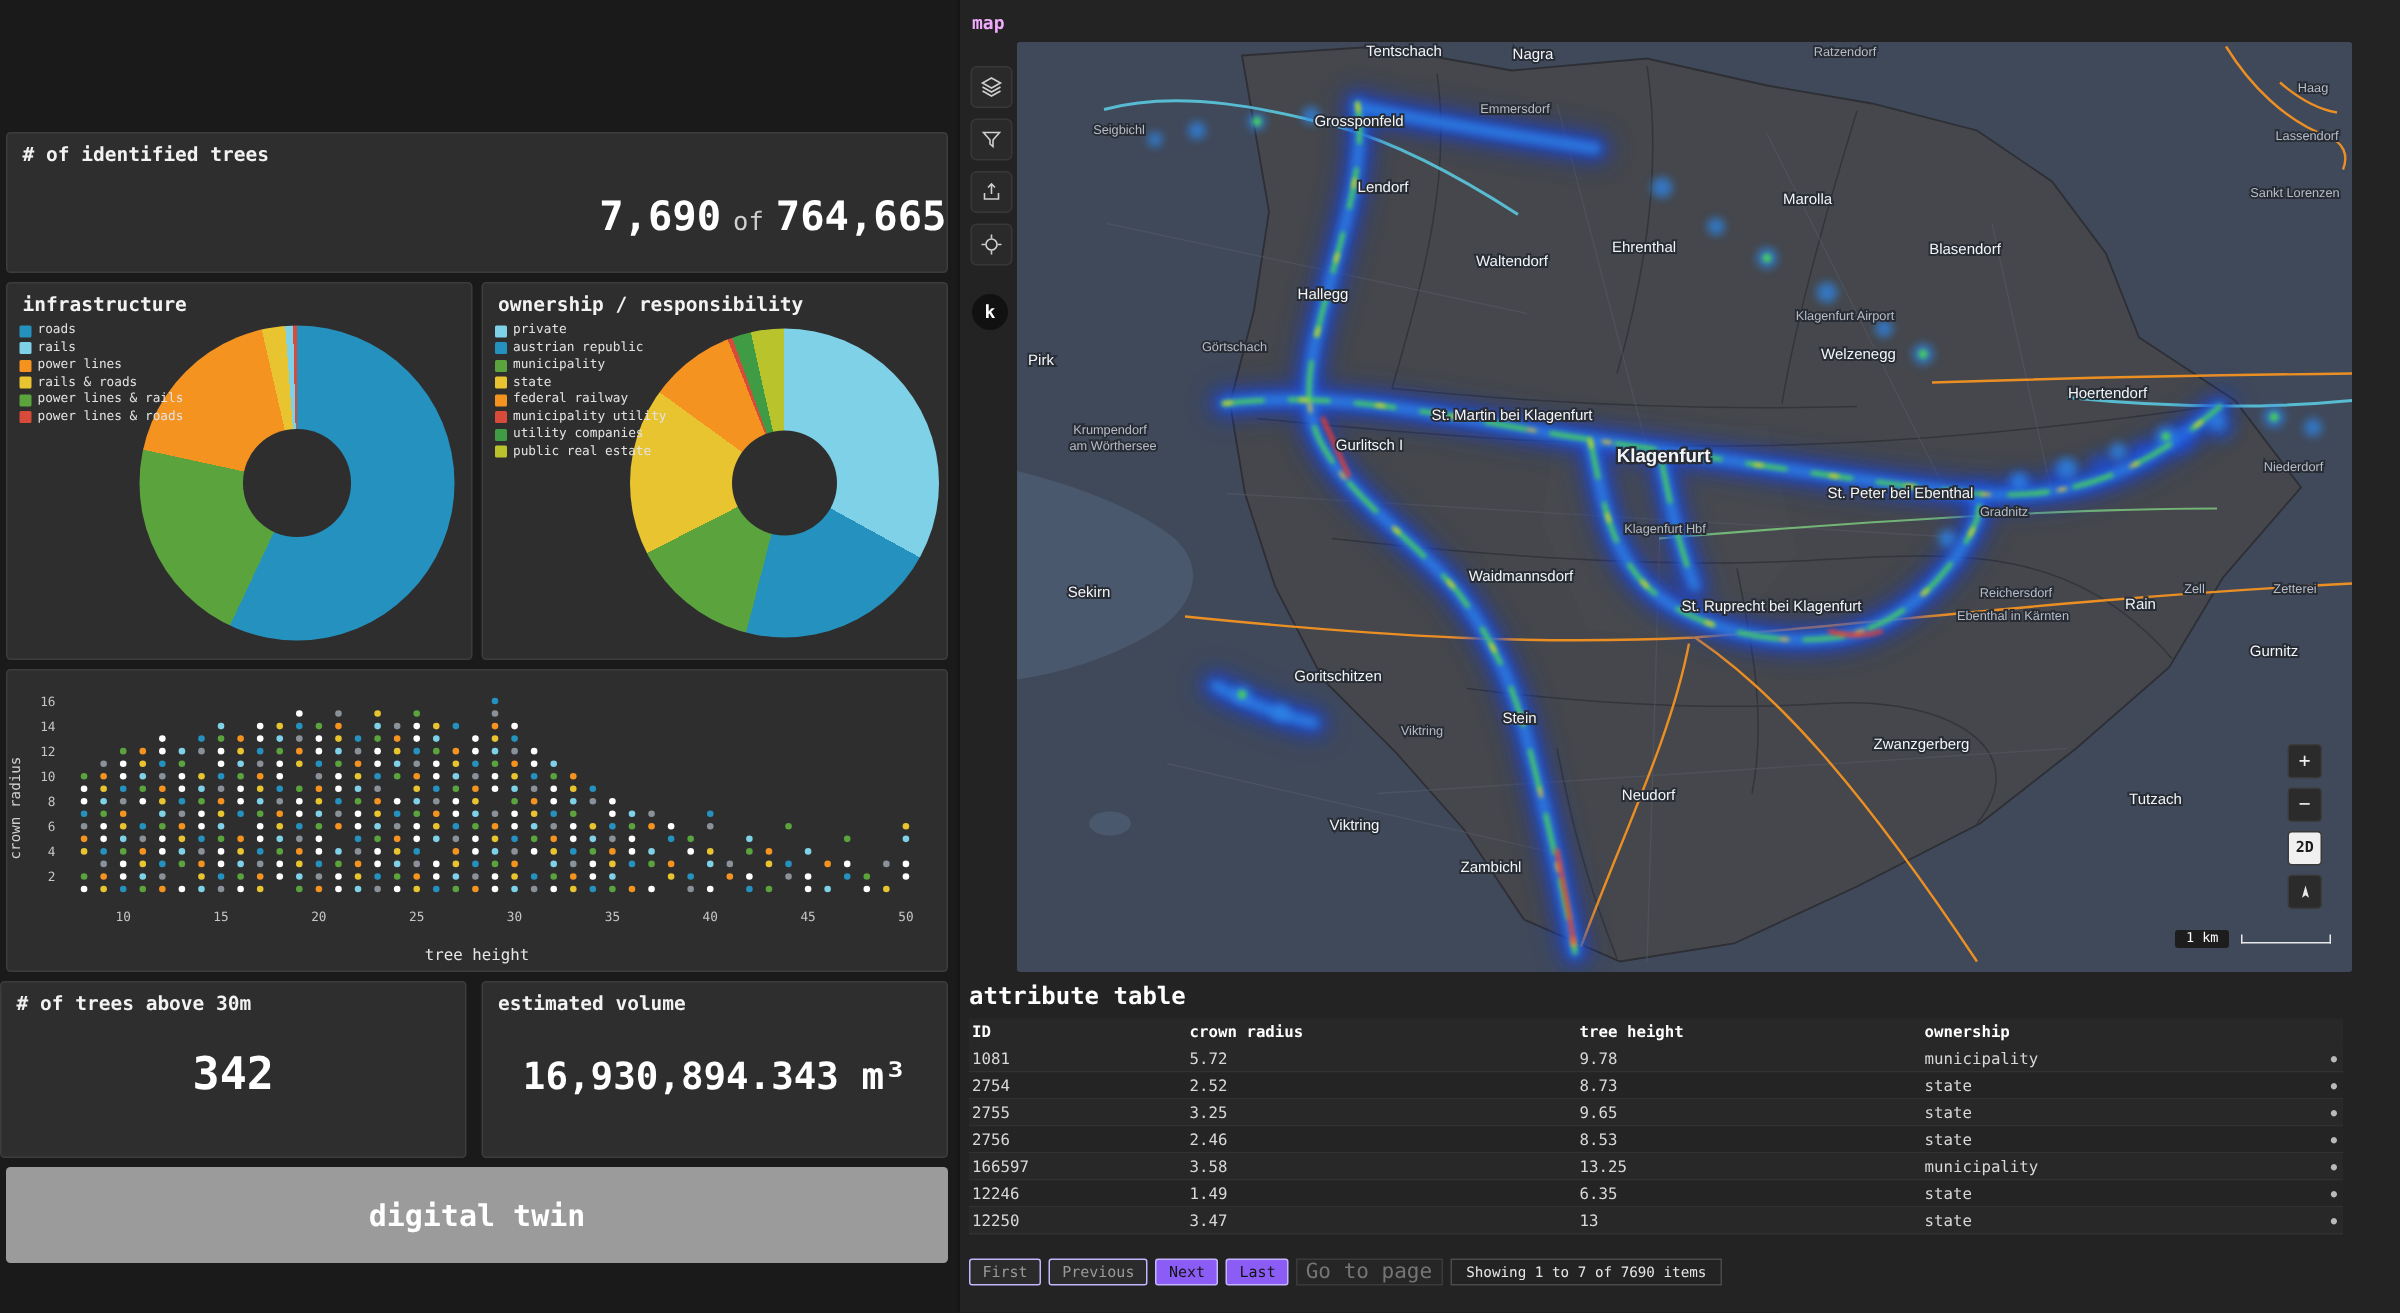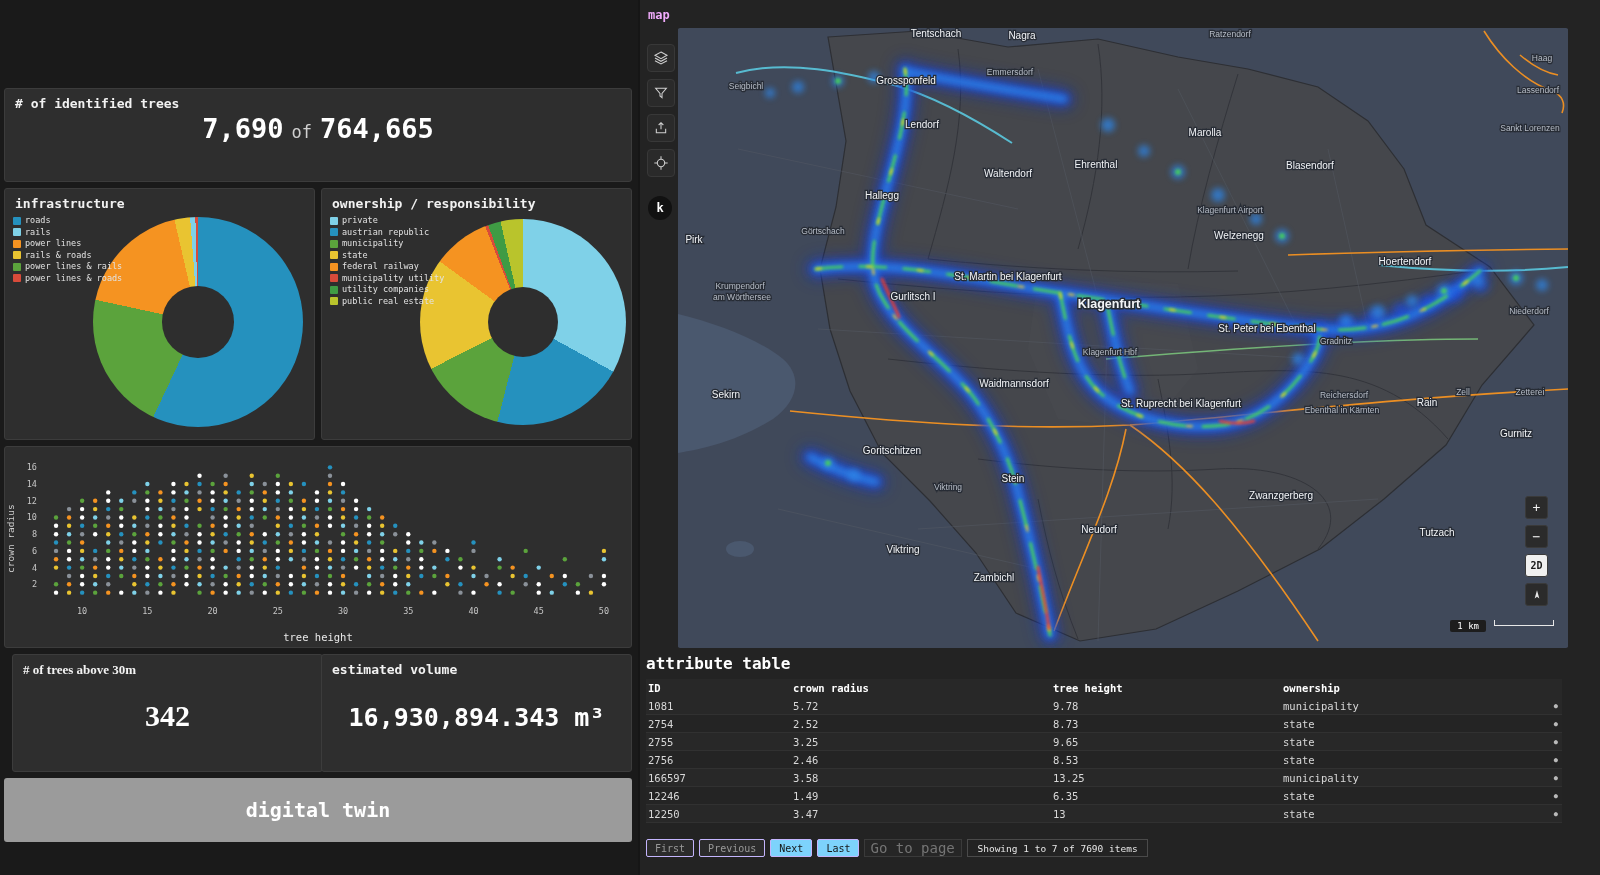--- a/index.html
+++ b/index.html
@@ -4,41 +4,41 @@
 <style>
   html,body{margin:0;padding:0;}
   body{width:1600px;height:875px;background:#161616;font-family:"DejaVu Sans Mono",monospace;color:#e8e8e8;overflow:hidden;position:relative;}
 
   
   .left-panel{position:absolute;left:0;top:0;width:638px;height:875px;background:#1a1a1a;}
   .card{position:absolute;background:#2e2e2e;border:1px solid #3c3c3c;border-radius:3px;box-sizing:border-box;}
   .card-label{position:absolute;left:10px;top:7px;font-size:13px;font-weight:bold;color:#f2f2f2;}
   .title-card{left:4px;top:8px;width:628px;height:74px;display:flex;align-items:center;justify-content:center;font-size:21px;color:#ffffff;}
   .trees-card{left:4px;top:88px;width:628px;height:94px;}
-  .value-line{position:absolute;left:0;right:0;top:24px;text-align:center;font-size:27px;font-weight:bold;color:#fff;}
+  .value-line{position:absolute;left:0;right:0;top:40px;text-align:right;font-size:27px;font-weight:bold;color:#fff;}
   .value-line .of{font-size:17px;font-weight:normal;color:#d0d0d0;margin:0 8px;}
 
   .pie-card{width:311px;height:252px;top:188px;}
   #infra-card{left:4px;} #own-card{left:321px;}
   .donut{position:absolute;border-radius:50%;}
   .donut::after{content:"";position:absolute;inset:33%;border-radius:50%;background:#2e2e2e;}
   #infra-donut{left:88px;top:28px;width:210px;height:210px;}
   #own-donut{left:98px;top:30px;width:206px;height:206px;}
   .legend{position:absolute;left:8px;top:26px;z-index:2;}
   .legend-row{display:flex;align-items:center;gap:4px;font-size:8.5px;line-height:11.5px;color:#e2e2e2;}
   .swatch{width:8px;height:8px;border-radius:1px;flex:none;}
 
   .scatter-card{left:4px;top:446px;width:628px;height:202px;}
   .ylab{position:absolute;left:-1px;top:10px;bottom:26px;width:13px;display:flex;align-items:center;justify-content:center;writing-mode:vertical-rl;transform:rotate(180deg);font-size:9.5px;color:#cfcfcf;}
   #scatter-svg{position:absolute;left:12px;top:4px;}
   .xlab{position:absolute;left:0;right:0;bottom:4px;text-align:center;font-size:10.5px;color:#e8e8e8;}
   .tick{font-size:8.5px;fill:#c6c6c6;font-family:"DejaVu Sans Mono",monospace;}
 
   .small-card{top:654px;width:311px;height:118px;}
-  #above30-card{left:12px;font-family:Liberation Serif, serif;} #volume-card{left:321px;}
+  #above30-card{left:0;} #volume-card{left:321px;}
   .center-num{position:absolute;left:0;right:0;top:44px;text-align:center;font-size:30px;font-weight:bold;color:#fff;}
   #volume-card .center-num{font-size:25px;top:48px;}
 
   .twin-card{position:absolute;left:4px;top:778px;width:628px;height:64px;background:#9b9b9b;border-radius:3px;display:flex;align-items:center;justify-content:center;font-size:20px;font-weight:bold;color:#ffffff;cursor:pointer;}
 
   
   .right-panel{position:absolute;left:640px;top:0;width:960px;height:875px;background:#232323;}
   .map-title{position:absolute;left:8px;top:8px;font-size:12px;font-weight:bold;color:#f0abfc;}
   .map-toolbar{position:absolute;left:7px;top:44px;display:flex;flex-direction:column;gap:7px;z-index:3;}
   .tool-btn{width:26px;height:26px;background:#2a2a2a;border:1px solid #383838;border-radius:4px;display:flex;align-items:center;justify-content:center;cursor:pointer;}
@@ -47,37 +47,37 @@
 
   .map-canvas{position:absolute;left:38px;top:28px;width:890px;height:620px;background:#40495a;overflow:hidden;cursor:grab;border-radius:2px;}
   .map-canvas svg{display:block;}
   .maplbl{font-family:"Liberation Sans",sans-serif;fill:#f2f4f7;paint-order:stroke;stroke:#272c35;stroke-width:2.5px;font-size:10px;}
   .maplbl.city{font-size:12.5px;font-weight:bold;stroke-width:3px;}
   .maplbl.minor{font-size:8.5px;fill:#b7bdc7;}
 
   .map-controls{position:absolute;right:52px;top:496px;display:flex;flex-direction:column;gap:6px;z-index:3;}
   .ctrl-btn{width:21px;height:21px;background:#2b2b2b;color:#f0f0f0;border:1px solid #3a3a3a;border-radius:3px;display:flex;align-items:center;justify-content:center;font-size:13px;cursor:pointer;}
   .ctrl-btn.lite{background:#f0f0f0;color:#1a1a1a;font-size:10px;font-weight:bold;}
-  .map-scale{position:absolute;right:46px;top:620px;display:flex;align-items:flex-start;gap:8px;z-index:3;}
+  .map-scale{position:absolute;right:46px;top:620px;display:flex;align-items:center;gap:8px;z-index:3;}
   .scale-chip{background:#1d1d1d;padding:1px 7px;font-size:9px;border-radius:2px;color:#fff;}
   .scale-line{width:58px;height:5px;border-left:1.5px solid #e8e8e8;border-right:1.5px solid #e8e8e8;border-bottom:1.5px solid #e8e8e8;}
 
   
   .table-section{position:absolute;left:6px;top:654px;width:916px;}
   .table-title{font-size:16px;font-weight:bold;color:#fff;margin-bottom:6px;}
   .thead,.trow{display:grid;grid-template-columns:145px 260px 230px 255px 1fr;align-items:center;}
   .thead{height:18px;font-weight:bold;font-size:10.5px;color:#ffffff;background:#282828;}
   .trow{height:17px;font-size:10.5px;color:#d8d8d8;border-bottom:1px solid #313131;}
   .trow:nth-child(odd){background:#282828;}
   .trow:nth-child(even){background:#242424;}
   .tcell{padding-left:2px;overflow:hidden;white-space:nowrap;}
   .cdot{text-align:right;padding-right:4px;color:#b9b9b9;font-size:7px;cursor:pointer;}
   .pager{display:flex;align-items:center;gap:5px;margin-top:16px;}
   .pbtn{height:18px;padding:0 8px;font-size:10px;font-family:inherit;background:#2b2b2b;color:#9a9a9a;border:1px solid #c4b5fd;border-radius:2px;cursor:pointer;}
-  .pbtn.on{background:#7dd3fc;color:#141414;text-align:right;}
+  .pbtn.on{background:#8b5cf6;color:#141414;text-align:right;}
   .goto{height:14px;width:86px;background:#262626;border:1px solid #3a3a3a;color:#ddd;font-size:14px;font-family:inherit;padding:1px 5px;}
   .status-chip{height:16px;display:flex;align-items:center;padding:0 9px;border:1px solid #4a4a4a;font-size:9.5px;color:#e6e6e6;}
 </style>
 </head>
 <body>
 
 <div class="left-panel">
 
 
   <div class="card trees-card">

